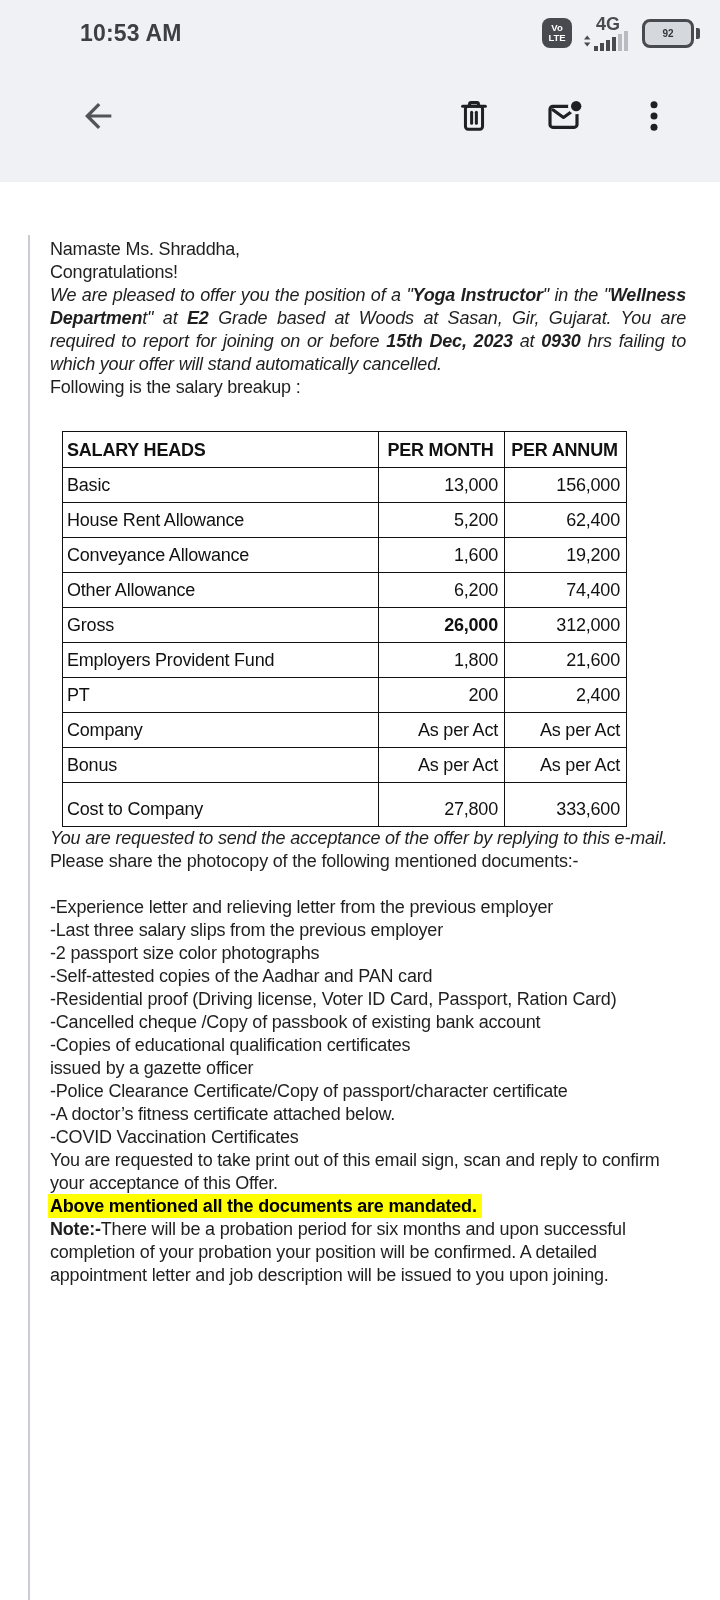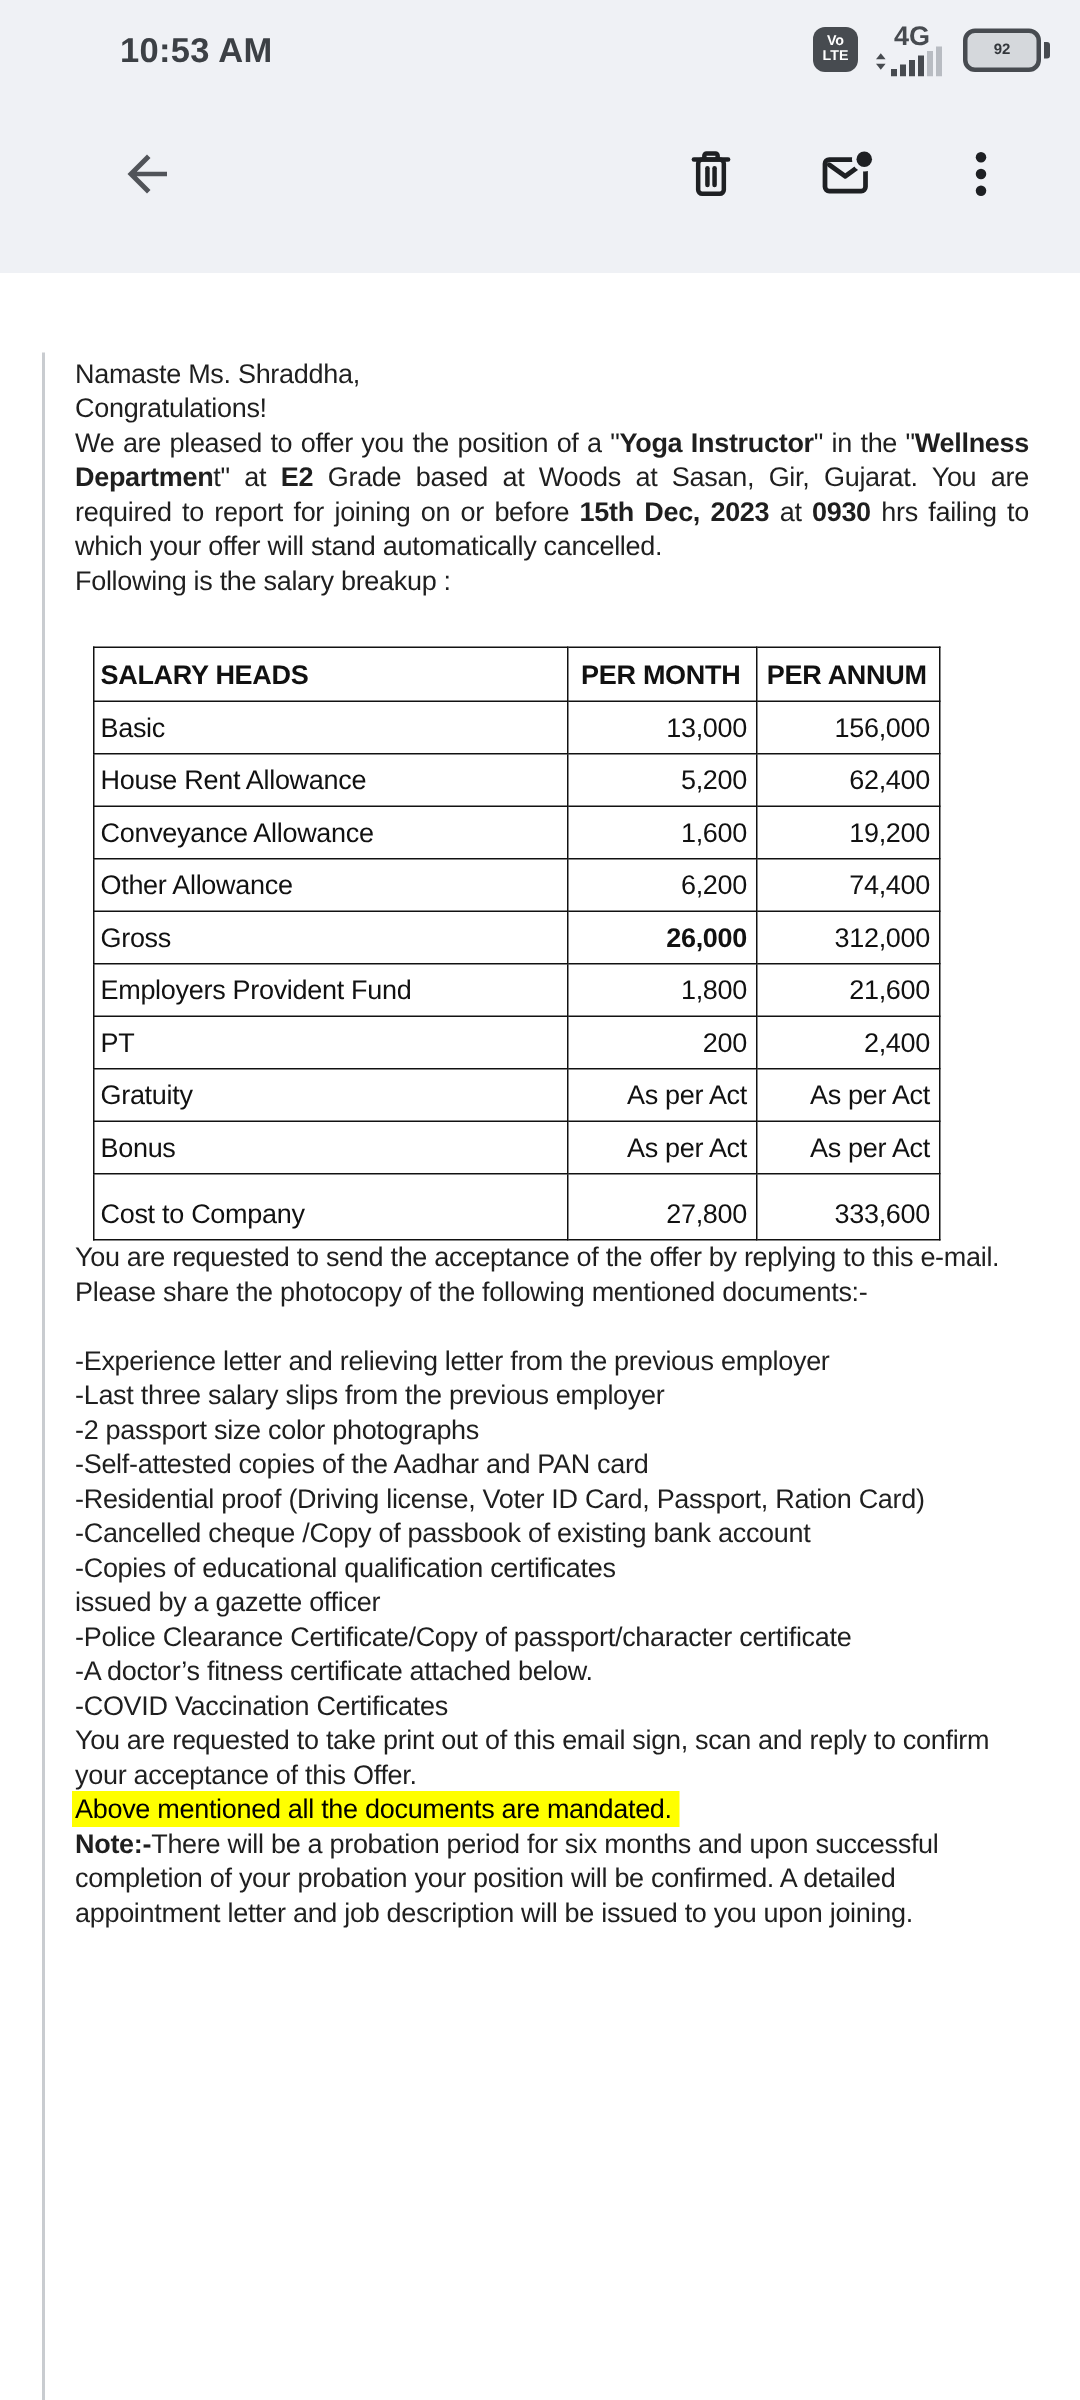--- a/index.html
+++ b/index.html
@@ -21,30 +21,30 @@
   .battery span{font-size:10px;font-weight:600;color:#33373c;}
   .nub{width:4px;height:11px;background:#474b50;border-radius:0 2px 2px 0;margin-left:2px;}
   .toolbar{display:flex;justify-content:space-between;align-items:center;margin-top:44px;padding:0 46px 0 34px;height:44px;}
   .icon-btn{background:none;border:none;padding:0;margin:0;width:40px;height:44px;display:flex;align-items:center;justify-content:center;cursor:pointer;}
   .toolbar-right{display:flex;align-items:center;gap:50px;}
   
   .email-body{position:relative;height:1418px;}
   .quote-bar{position:absolute;left:28px;top:53px;bottom:0;width:2px;background:#c9ccd0;}
   .content{padding:56px 34px 0 50px;font-size:18px;line-height:23px;color:#1f1f1f;letter-spacing:-0.2px;}
   .content p{margin:0;}
-  .justify{text-align:justify;}
+  .justify{text-align:justify;font-style:italic;}
   .mt-std{margin-top:23px;}
   .p-following{margin-top:56px;}
   .p-accept{margin-top:46px;}
   .p-print{margin-top:23px;}
   .p-highlight{margin-top:22px;}
   .p-note{margin-top:26px;}
   .doc-line{line-height:23px;}
   .docs{margin-top:23px;}
-  .hl{background:#ffff00;color:#000;font-weight:400;padding:2px 5px 2px 2px;margin-left:-2px;}
+  .hl{background:#ffff00;color:#000;font-weight:700;padding:2px 5px 2px 2px;margin-left:-2px;}
   
   table.salary{border-collapse:collapse;table-layout:fixed;width:564px;margin:32px 0 0 12px;font-size:18px;color:#111;}
   table.salary td{border:1.5px solid #111;vertical-align:bottom;padding:0 0 5px 4px;overflow:hidden;}
   table.salary td.num{text-align:right;padding-right:6px;padding-left:0;}
   table.salary tr.head td{font-weight:700;height:30px;}
   table.salary tr.head td.num{text-align:center;padding-right:2px;}
   table.salary tr.row td{height:29px;}
   table.salary tr.last td{height:38px;}
   .b{font-weight:700;}
 </style>
@@ -171,21 +171,21 @@
             <td>Employers Provident Fund</td>
               <td class="num">1,800</td>
               <td class="num">21,600</td>
           </tr>
           <tr class="row">
             <td>PT</td>
               <td class="num">200</td>
               <td class="num">2,400</td>
           </tr>
           <tr class="row">
-            <td>Gratuity</td>
+            <td>Company</td>
               <td class="num">As per Act</td>
               <td class="num">As per Act</td>
           </tr>
           <tr class="row">
             <td>Bonus</td>
               <td class="num">As per Act</td>
               <td class="num">As per Act</td>
           </tr>
           <tr class="row last">
             <td>Cost to Company</td>

